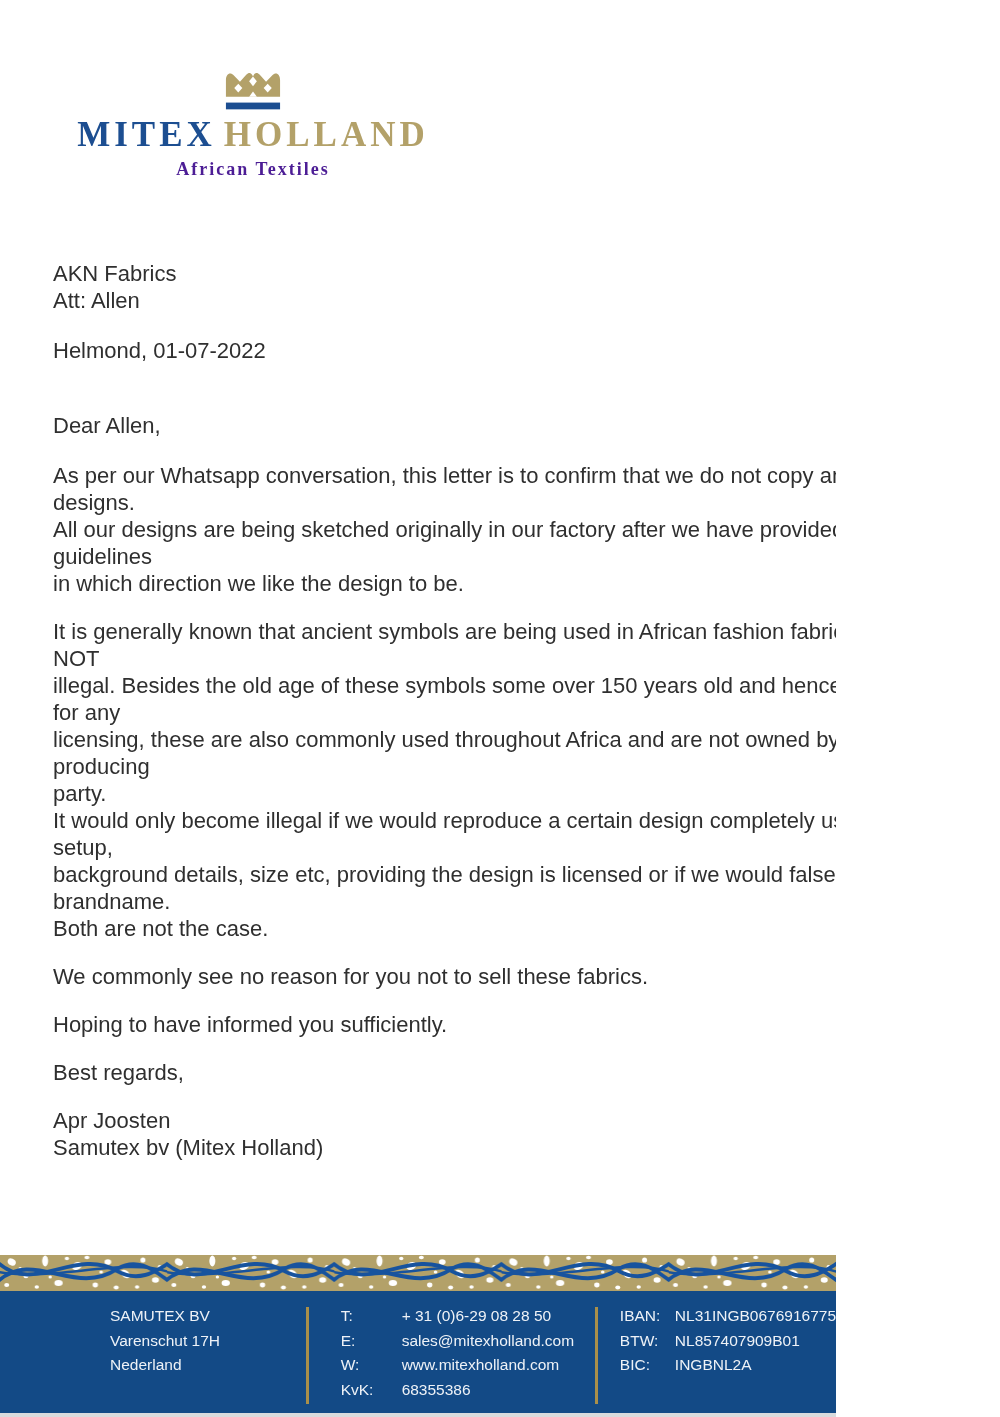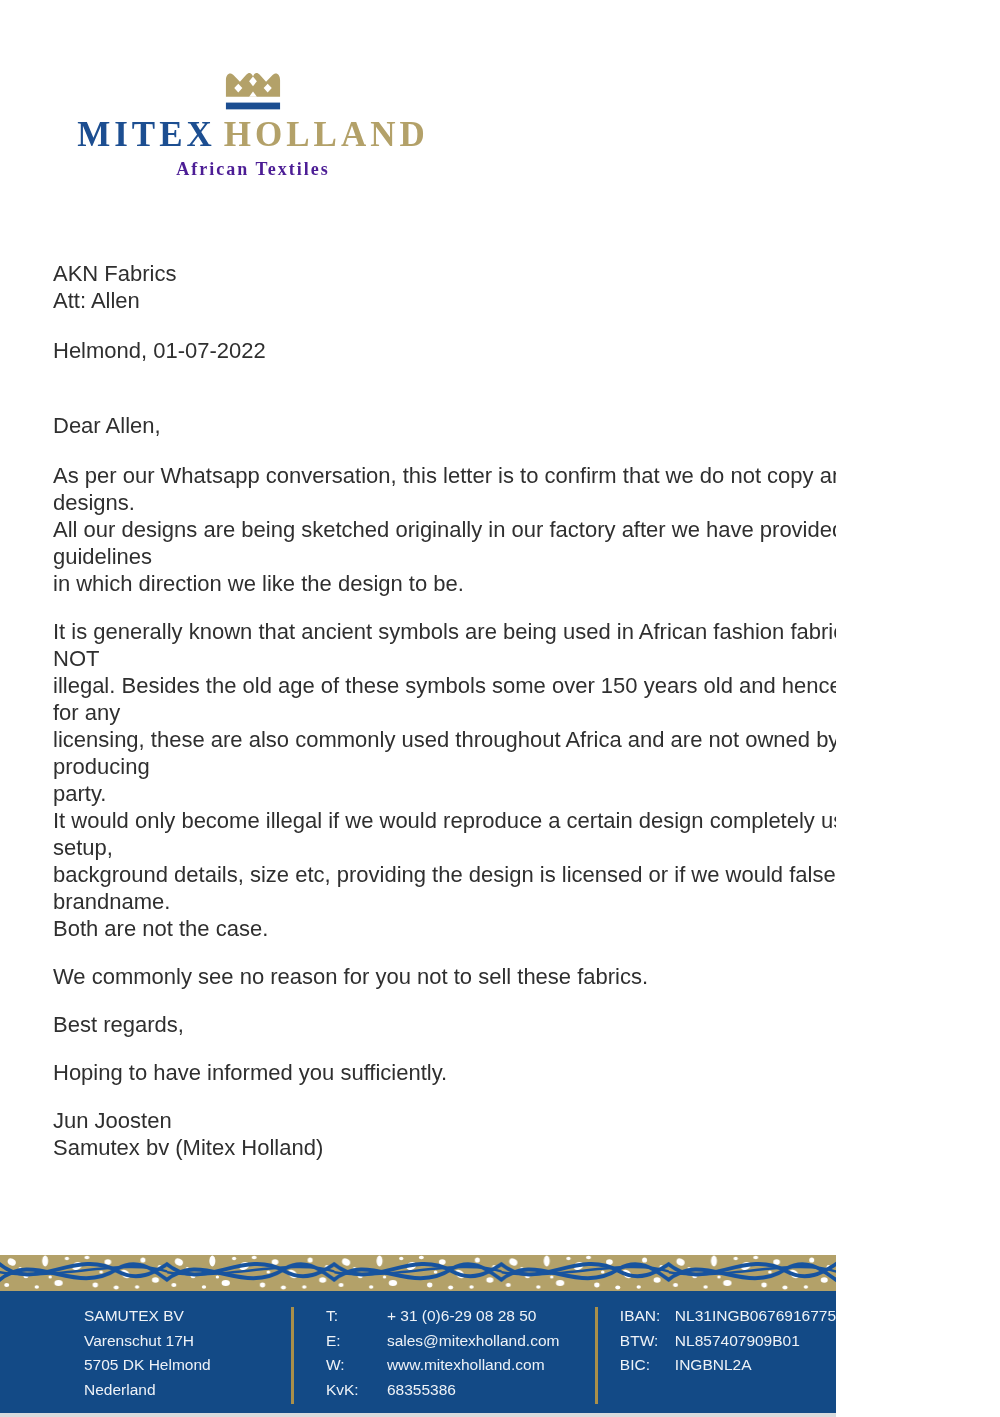--- a/index.html
+++ b/index.html
@@ -59,21 +59,21 @@
   
   .footer { position: absolute; left: 0; right: 0; bottom: 0; }
   .band { display: block; width: 100%; height: 36px; }
   .footer-bar {
     height: 122px;
     box-sizing: border-box;
     background: #134a86;
     color: #eef2f7;
     display: flex;
     padding-top: 13px;
-    padding-left: 84px;
+    padding-left: 110px;
     font-size: 15.5px;
     line-height: 24.5px;
   }
   .fcol { box-sizing: border-box; }
   .fcol.address { width: 237px; }
   .fcol.contact { width: 340px; padding-left: 32px; }
   .fcol.bank    { padding-left: 22px; }
   .fdiv { width: 3px; height: 97px; background: #a98f4a; margin-top: 3px; flex: 0 0 3px; }
   .frow { display: flex; }
   .flbl { width: 61px; flex: 0 0 61px; }
@@ -110,23 +110,23 @@
 in which direction we like the design to be.</p>
     <p class="para">It is generally known that ancient symbols are being used in African fashion fabrics. This is NOT
 illegal. Besides the old age of these symbols some over 150 years old and hence overdated for any
 licensing, these are also commonly used throughout Africa and are not owned by any producing
 party.
 It would only become illegal if we would reproduce a certain design completely using same setup,
 background details, size etc, providing the design is licensed or if we would falsely use their
 brandname.
 Both are not the case.</p>
     <p class="para">We commonly see no reason for you not to sell these fabrics.</p>
+    <p class="para">Hoping to have informed you sufficiently.</p>
     <p class="para">Best regards,</p>
-    <p class="para">Hoping to have informed you sufficiently.</p>
-    <p class="para">Jun Joosten
+    <p class="para">Apr Joosten
 Samutex bv (Mitex Holland)</p>
   </main>
 
   <footer class="footer">
     <svg class="band" viewBox="0 0 1000 36" preserveAspectRatio="none" aria-hidden="true">
       <defs>
         <pattern id="bandTile" width="200" height="36" patternUnits="userSpaceOnUse">
           <rect width="200" height="36" fill="#b3a169"></rect>
           <g fill="#ffffff">
             <ellipse cx="14" cy="7" rx="5" ry="3.4" transform="rotate(18 14 7)"></ellipse>
@@ -157,21 +157,20 @@
           </g>
         </pattern>
       </defs>
       <rect width="1000" height="36" fill="url(#bandTile)"></rect>
     </svg>
 
     <div class="footer-bar">
       <div class="fcol address">
         <div>SAMUTEX BV</div>
         <div>Varenschut 17H</div>
-        <div>5705 DK Helmond</div>
         <div>Nederland</div>
       </div>
 
       <div class="fdiv"></div>
 
       <div class="fcol contact">
         <div class="frow">
           <span class="flbl">T:</span>
           <span>+ 31 (0)6-29 08 28 50</span>
         </div>

